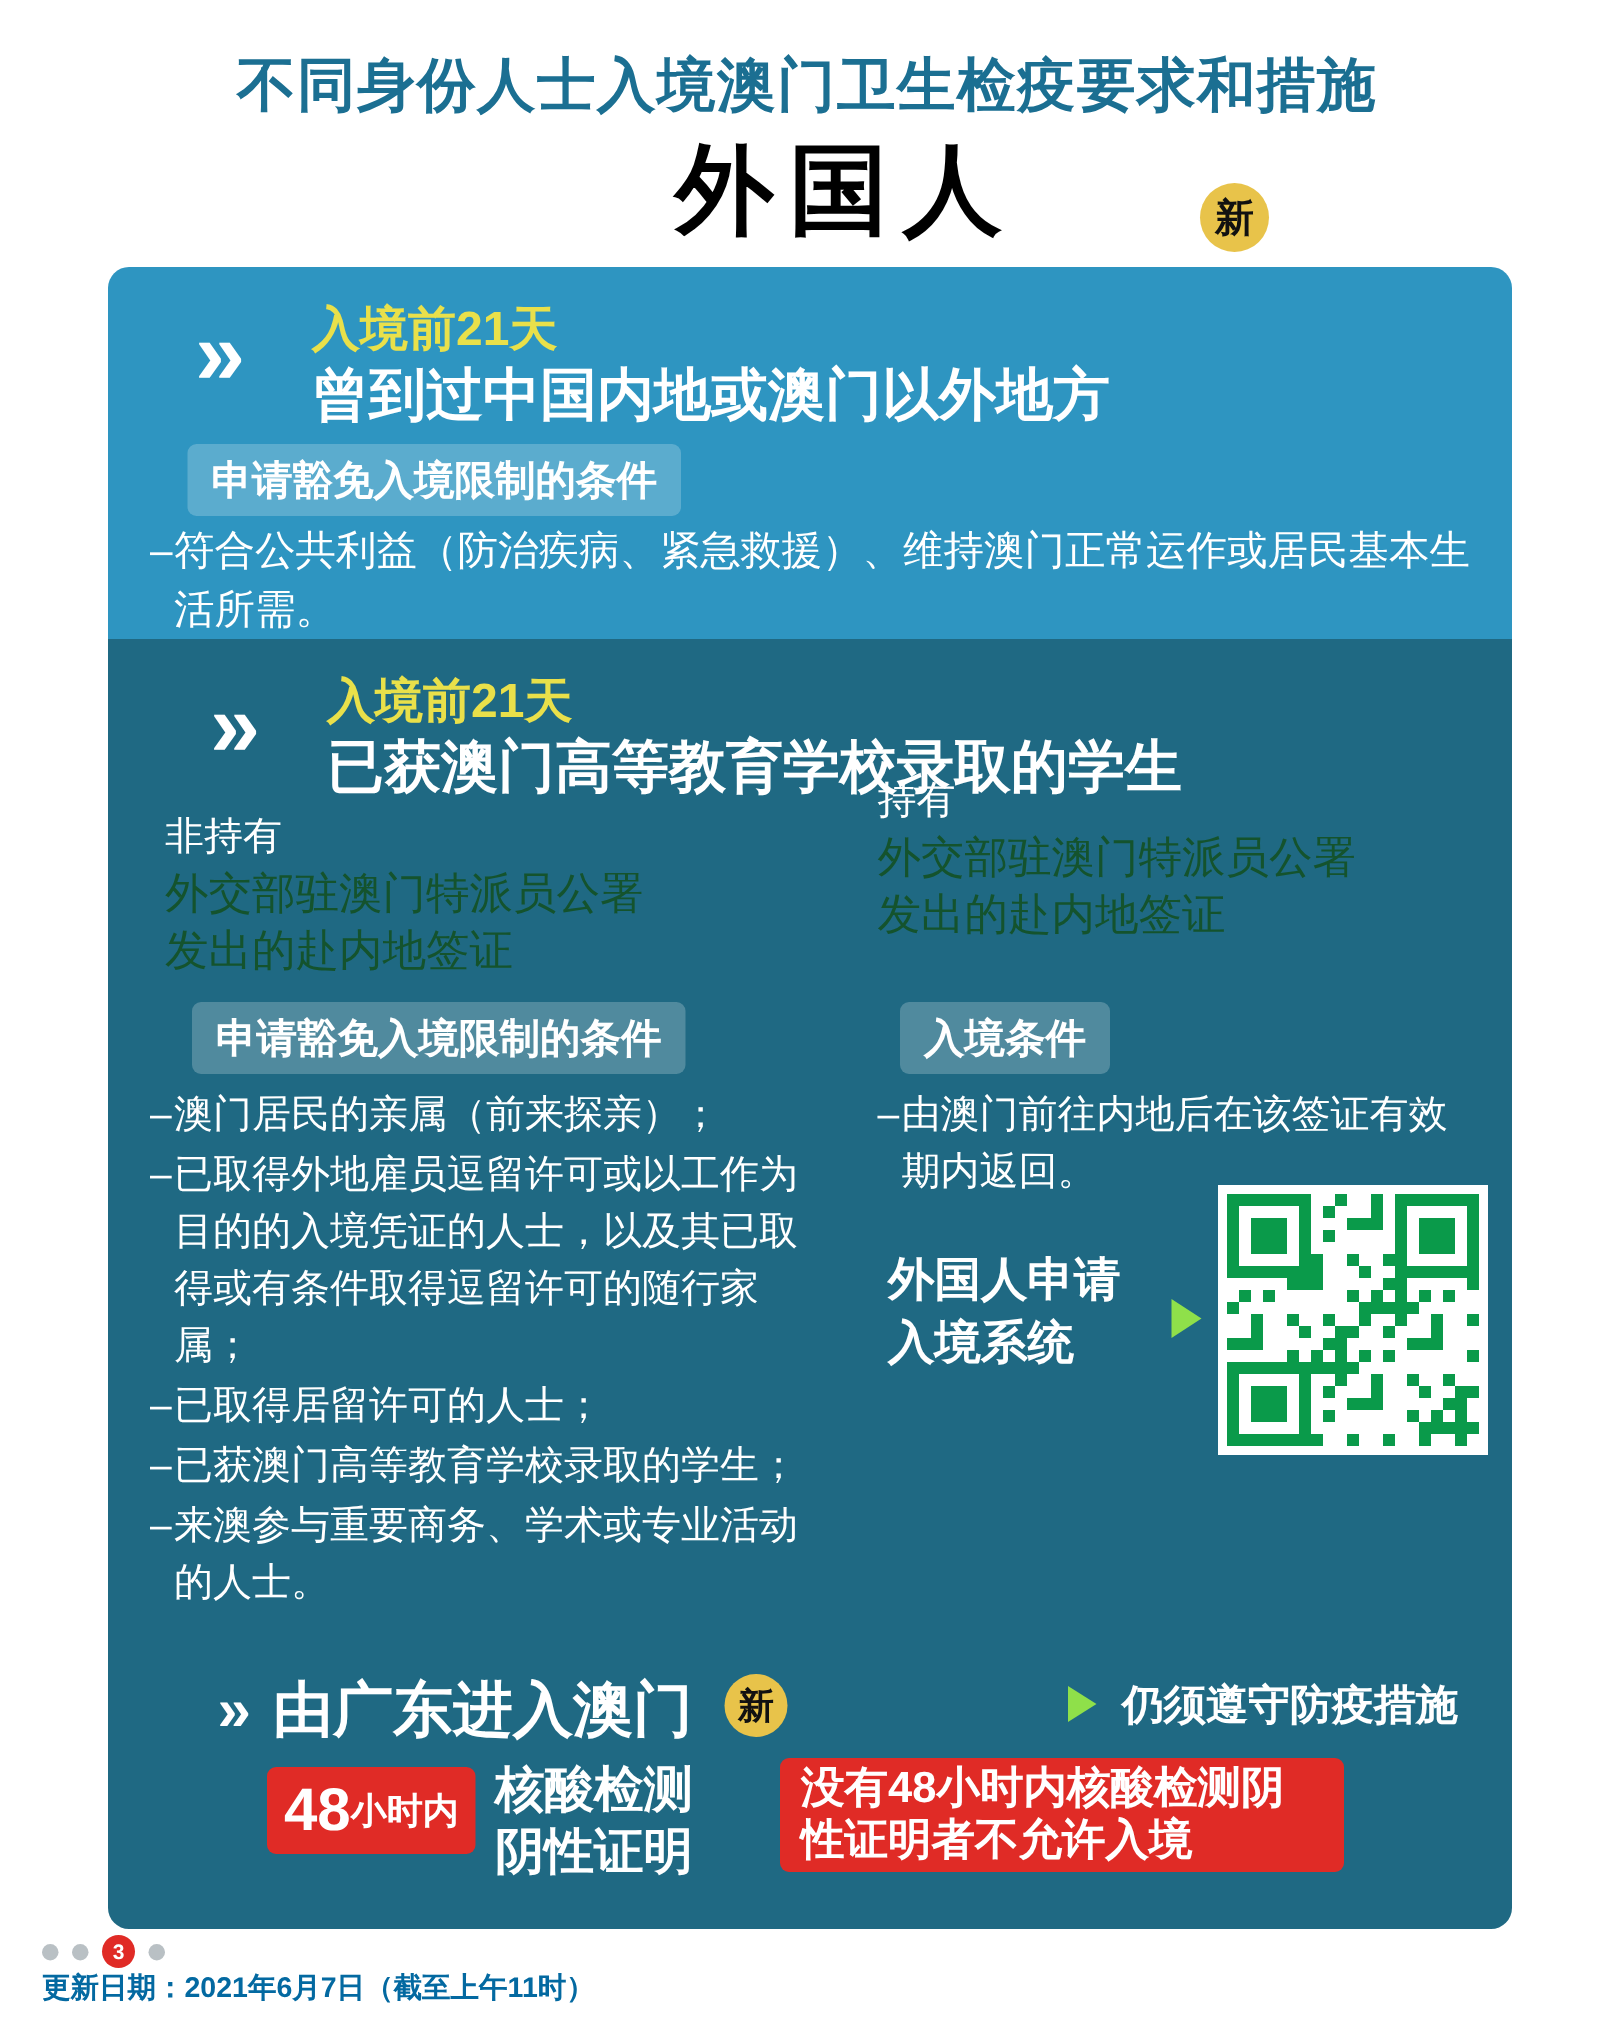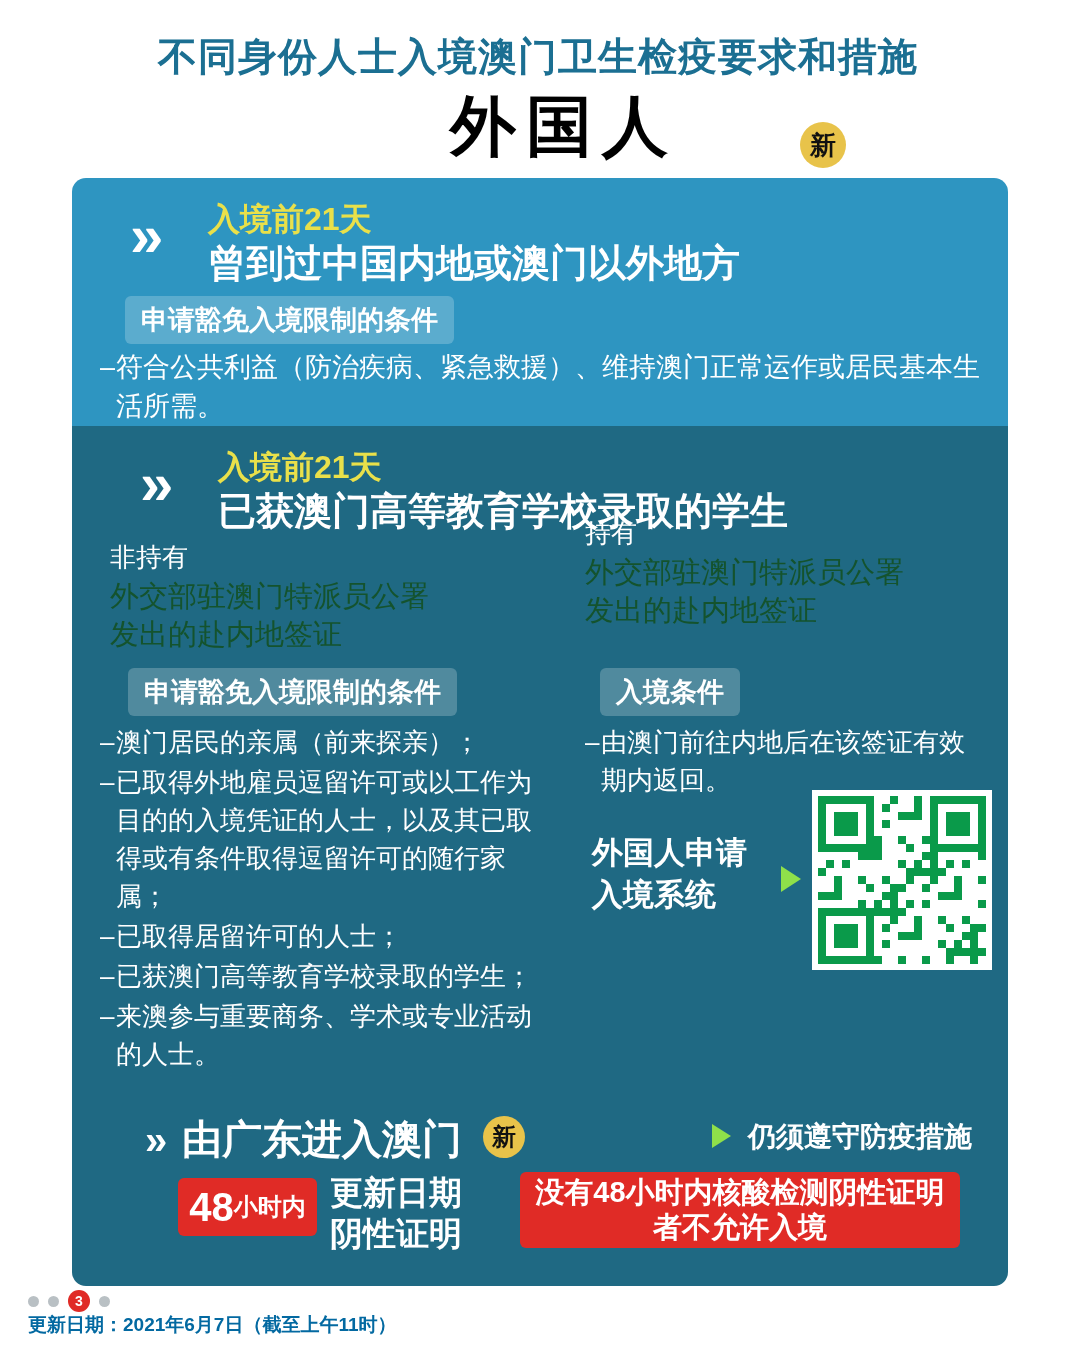--- a/index.html
+++ b/index.html
@@ -158,24 +158,24 @@
     background:#e02b26;border-radius:6px;
     display:flex;align-items:center;justify-content:center;margin-left:32px;
   }
   .red48 .big{font-size:40px;font-weight:bold;color:#fff;}
   .red48 .small{font-size:24px;font-weight:bold;color:#fff;}
   .pcr-text{
     position:absolute;left:330px;top:1172px;
     font-size:33px;font-weight:bold;color:#ffffff;line-height:1.25;
   }
   .red-box{
-    position:absolute;left:520px;top:1172px;width:440px;height:76px;
+    position:absolute;left:520px;top:1172px;width:376px;height:76px;
     background:#e02b26;border-radius:6px;
     display:flex;align-items:center;
-    padding:0 14px;box-sizing:border-box;text-align:center;
+    padding:0 14px;box-sizing:border-box;
   }
   .red-box span{font-size:29px;font-weight:bold;color:#fff;line-height:1.2;}
 
   
   .footer{
     position:absolute;left:0;top:1290px;width:1080px;height:60px;background:#fff;
   }
   .dots{position:absolute;left:28px;top:1290px;display:flex;align-items:center;gap:9px;}
   .dots i{width:11px;height:11px;border-radius:50%;background:#b9c0c4;display:block;}
   .dots .cur{width:22px;height:22px;background:#e02b26;color:#fff;font-size:14px;
@@ -710,21 +710,21 @@
 <div class="bottom-chev">»</div>
 <div class="bottom-title">由广东进入澳门</div>
 <div class="badge-new2">新</div>
 <div class="tri-right"></div>
 <div class="still-text">仍须遵守防疫措施</div>
 
 <div class="red48">
   <span class="big">48</span>
   <span class="small">小时内</span>
 </div>
-<div class="pcr-text" style="white-space:pre-line;">更新日期
+<div class="pcr-text" style="white-space:pre-line;">核酸检测
 阴性证明</div>
 <div class="red-box">
   <span>没有48小时内核酸检测阴性证明者不允许入境</span>
 </div>
 
 <div class="footer"></div>
 <div class="dots">
   <i></i>
   <i></i>
   <span class="cur">3</span>

